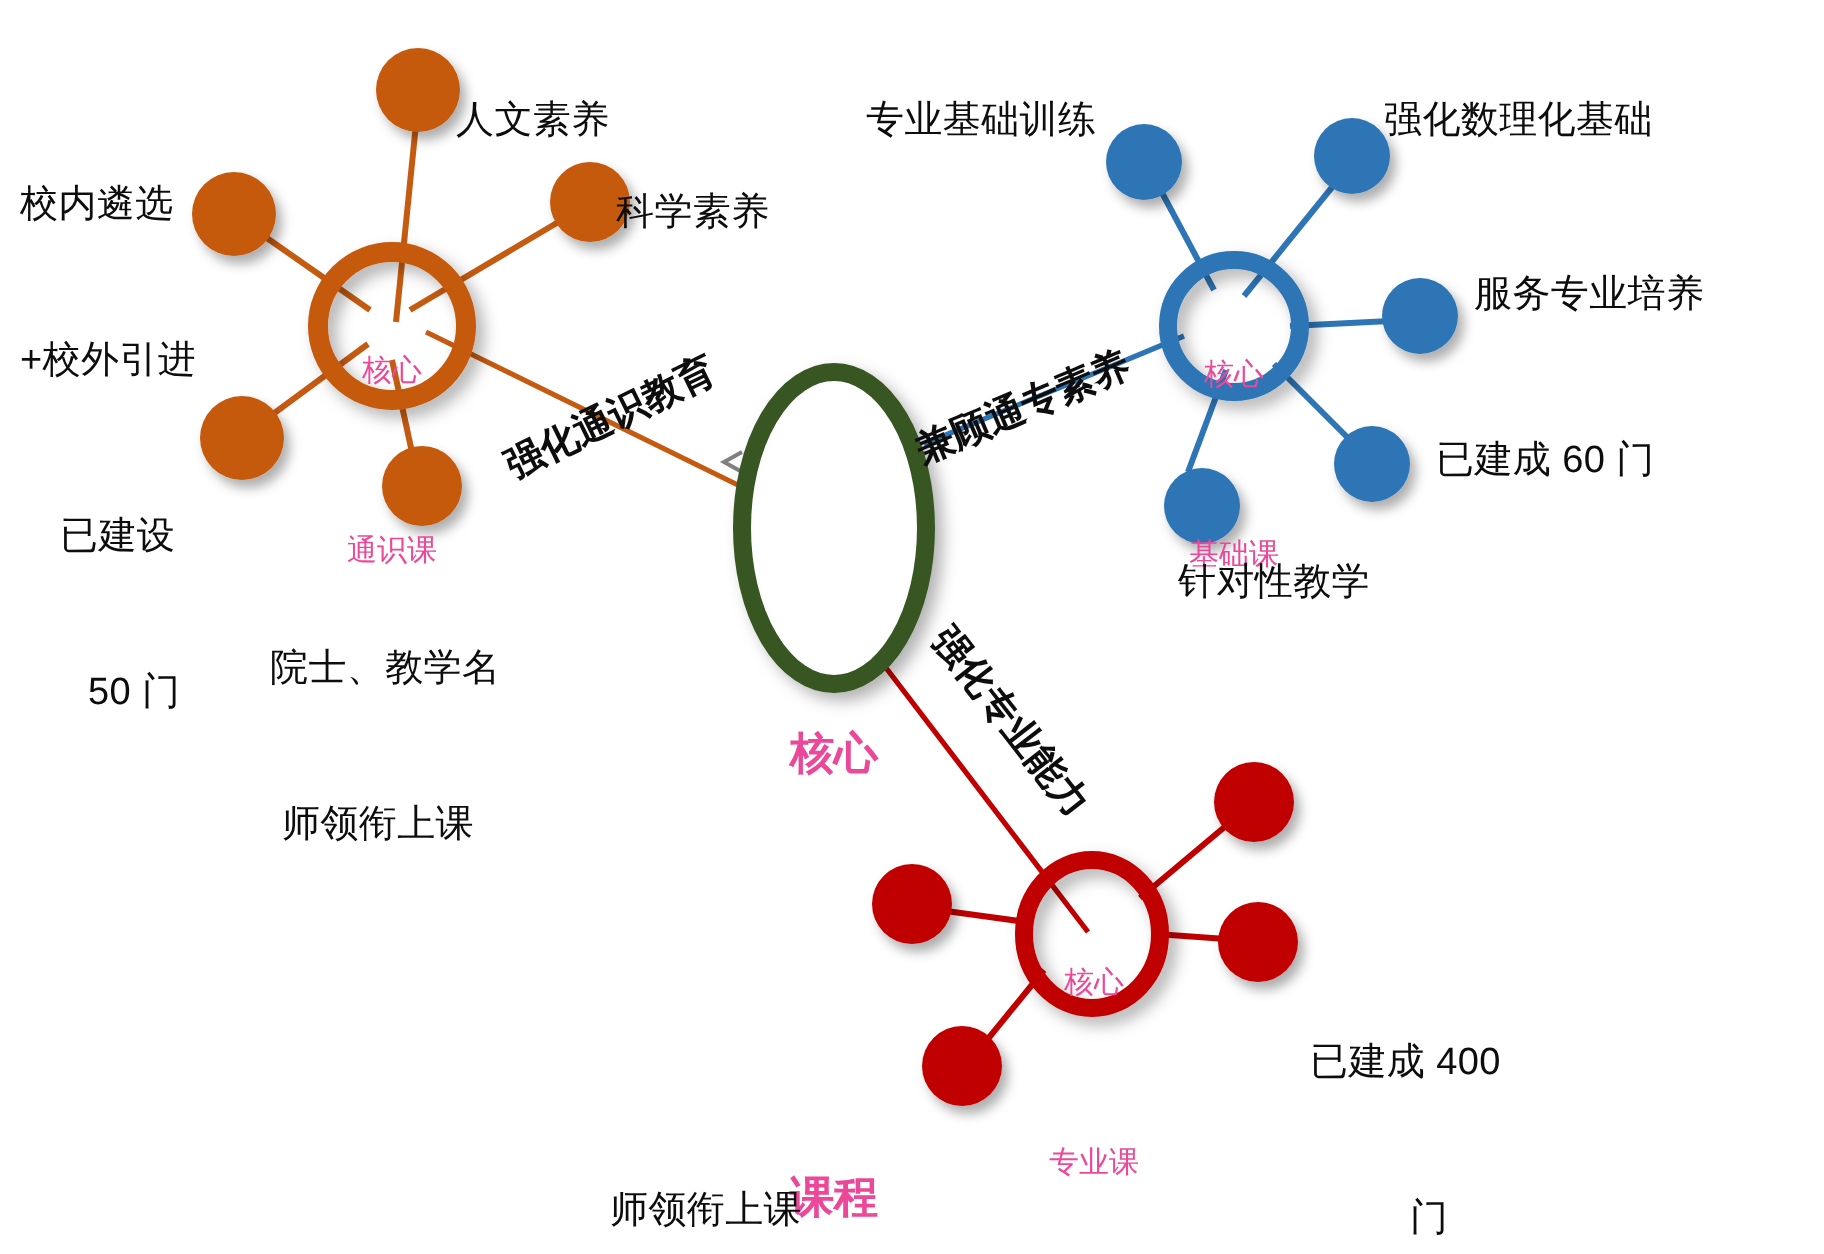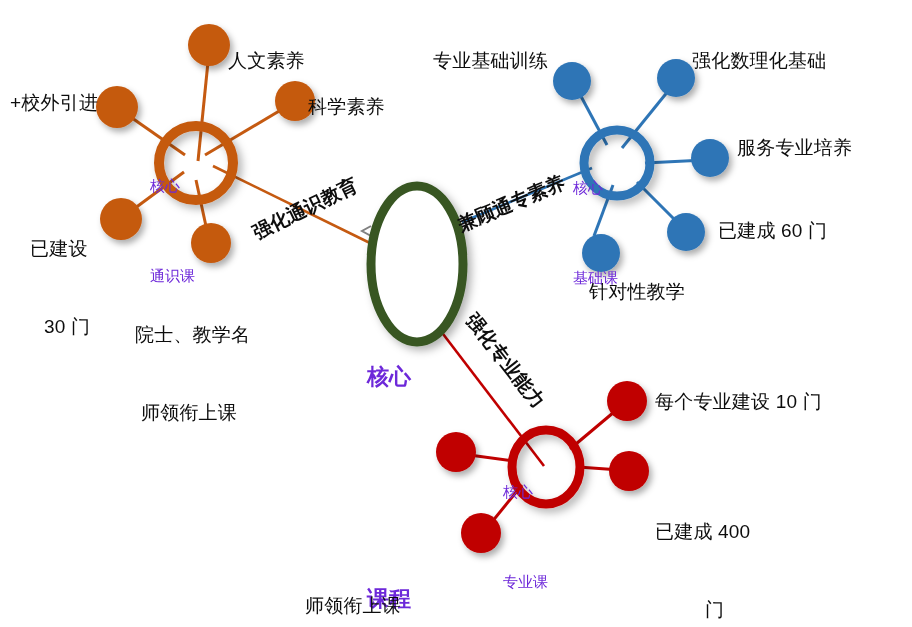--- a/index.html
+++ b/index.html
@@ -27,23 +27,24 @@
   .lbl {
     position: absolute;
     color: #0d0d0d;
     font-size: 19px;
     line-height: 26px;
     white-space: pre;
     letter-spacing: 0.2px;
   }
   .hubtext {
     position: absolute;
-    color: #6d28d9;
+    color: #ec4899;
     font-size: 15px;
     line-height: 30px;
+    text-align: center;
     white-space: pre;
   }
   .hubtext.green {
     font-size: 22px;
     font-weight: bold;
     line-height: 74px;
   }
   .edgelbl {
     position: absolute;
     color: #0d0d0d;
@@ -152,44 +153,44 @@
 
   <div class="edgelbl" style="left:459px; top:213px; transform: rotate(-23deg);">兼顾通专素养</div>
 
   <div class="edgelbl" style="left:470px; top:303px; transform: rotate(52deg);">强化专业能力</div>
 
   <div class="lbl" style="left:228px; top:20px;margin-top:28px;">人文素养</div>
 
   <div class="lbl" style="left:308px; top:94px;">科学素养</div>
 
   <div class="lbl" style="left:10px; top:38px;">
+    <div>校内遴选</div>
     <div>+校外引进</div>
   </div>
 
-  <div class="lbl" style="left:30px; top:184px;">
+  <div class="lbl" style="left:30px; top:204px;">
     <div>已建设</div>
-    <div style="padding-left:14px;">30 门</div>
+    <div style="padding-left:14px;">50 门</div>
   </div>
 
   <div class="lbl" style="left:135px; top:270px;">
     <div>院士、教学名</div>
     <div style="padding-left:6px;">师领衔上课</div>
   </div>
 
   <div class="lbl" style="left:433px; top:48px;">专业基础训练</div>
 
   <div class="lbl" style="left:737px; top:135px;">服务专业培养</div>
 
   <div class="lbl" style="left:692px; top:48px;">强化数理化基础</div>
 
   <div class="lbl" style="left:718px; top:218px;">已建成 60 门</div>
 
   <div class="lbl" style="left:589px; top:279px;">针对性教学</div>
 
-  <div class="lbl" style="left:655px; top:389px;">每个专业建设 10 门</div>
 
   <div class="lbl" style="left:655px; top:467px;">
     <div>已建成 400</div>
     <div style="padding-left:50px;">门</div>
   </div>
 
 
   <div class="lbl" style="left:305px; top:541px;">
     <div>师领衔上课</div>
     

